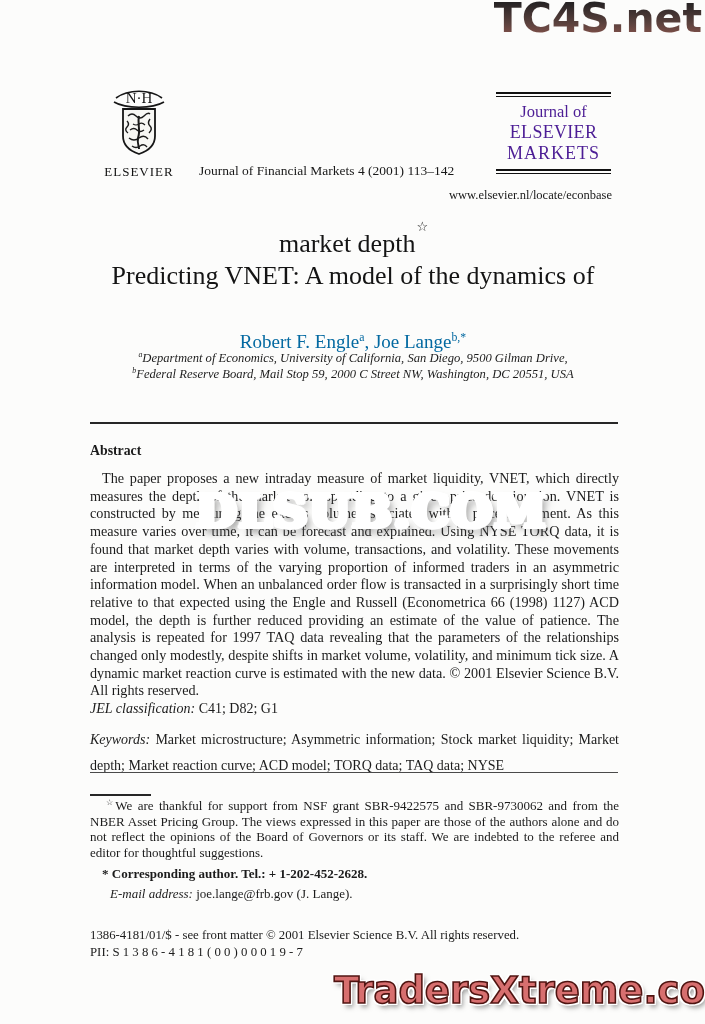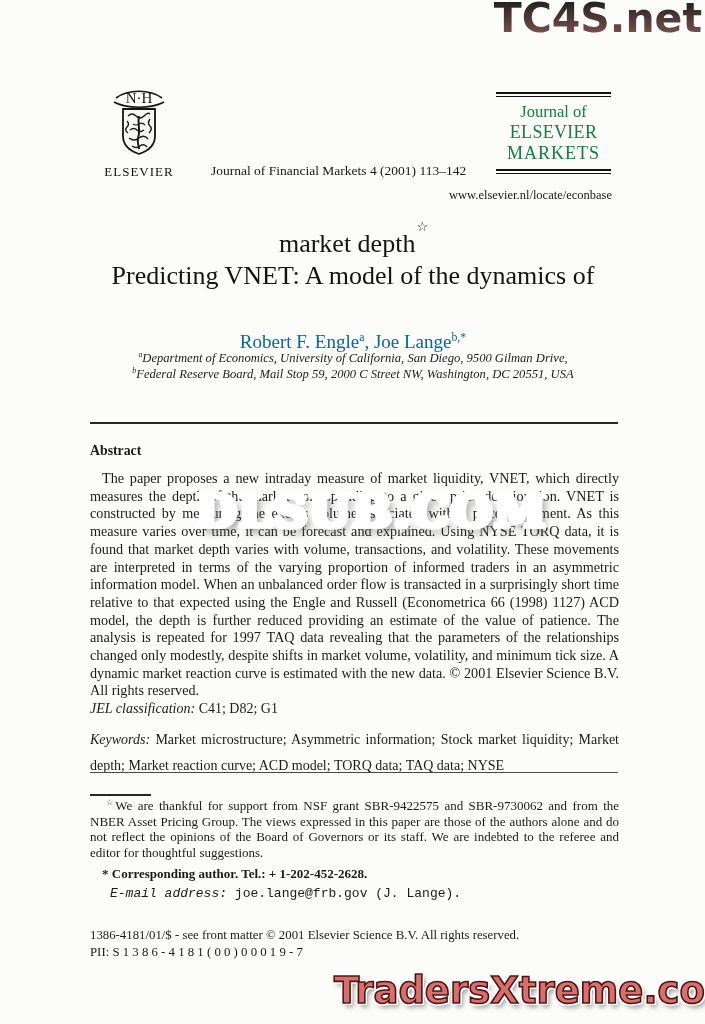--- a/index.html
+++ b/index.html
@@ -33,22 +33,22 @@
     color:#d76f6f;
     -webkit-text-stroke:1.6px #4e1310;
     text-shadow:
       -2px 0 0 #ffffff, 2px 0 0 #ffffff, 0 -2px 0 #ffffff, 0 2px 0 #ffffff,
       -2px -2px 0 #ffffff, 2px 2px 0 #ffffff, -2px 2px 0 #ffffff, 2px -2px 0 #ffffff,
       3px 4px 5px rgba(80,80,80,0.6);
   }
   
   .logo{position:absolute;left:99px;top:86px;width:80px;text-align:center;}
   .logo-name{font-size:13px;letter-spacing:1px;margin-top:1px;color:#111;}
-  .citation{position:absolute;left:199px;top:163px;font-size:13.5px;white-space:nowrap;color:#181818;margin-left:12px;}
-  .jbox{position:absolute;left:496px;top:92px;width:115px;text-align:center;color:#15803d;}
+  .citation{position:absolute;left:199px;top:163px;font-size:13.5px;white-space:nowrap;color:#181818;}
+  .jbox{position:absolute;left:496px;top:92px;width:115px;text-align:center;color:#4c1d95;}
   .jrule{height:2px;border-top:2.5px solid #111;border-bottom:1.5px solid #111;}
   .jname1{font-size:16.5px;margin-top:5px;}
   .jname2{font-size:18px;letter-spacing:0.3px;}
   .jname3{font-size:18px;letter-spacing:1px;margin-bottom:5px;}
   .website{position:absolute;right:93px;top:188px;font-size:12.5px;color:#181818;}
   
   .title{position:absolute;left:88px;top:228px;width:530px;text-align:center;
          font-size:26px;line-height:31.5px;color:#141414;}
   .starsup{font-family:"DejaVu Sans",sans-serif;font-size:13px;position:relative;top:-11px;left:1px;}
   .authors{position:absolute;left:88px;top:331px;width:530px;text-align:center;font-size:19px;color:#0369a1;}
@@ -63,21 +63,21 @@
   .abs-head{position:absolute;left:90px;top:443px;font-weight:bold;font-size:13.8px;}
   .abs-text{position:absolute;left:90px;top:470px;width:529px;margin:0;
             font-size:14.2px;line-height:17.7px;text-align:justify;text-indent:12px;}
   .jel{position:absolute;left:90px;top:701px;font-size:14px;}
   .kw{position:absolute;left:90px;top:727px;width:529px;font-size:14px;line-height:26px;text-align:justify;}
   .it{font-style:italic;}
   
   .fn{position:absolute;left:90px;width:529px;margin:0;font-size:13px;line-height:15.6px;text-align:justify;}
   .fn1{top:798px;text-indent:16px;}
   .fn2{top:866px;text-indent:12px;font-weight:bold;}
-  .fn3{top:886px;text-indent:20px;font-family:Liberation Mono, monospace;}
+  .fn3{top:886px;text-indent:20px;}
   .footer1{position:absolute;left:90px;top:928px;font-size:12.8px;}
   .footer2{position:absolute;left:90px;top:945px;font-size:12.8px;}
 </style>
 </head>
 <body>
 
 <div class="page">
 
   <div class="wm-top">TC4S.net</div>
 

